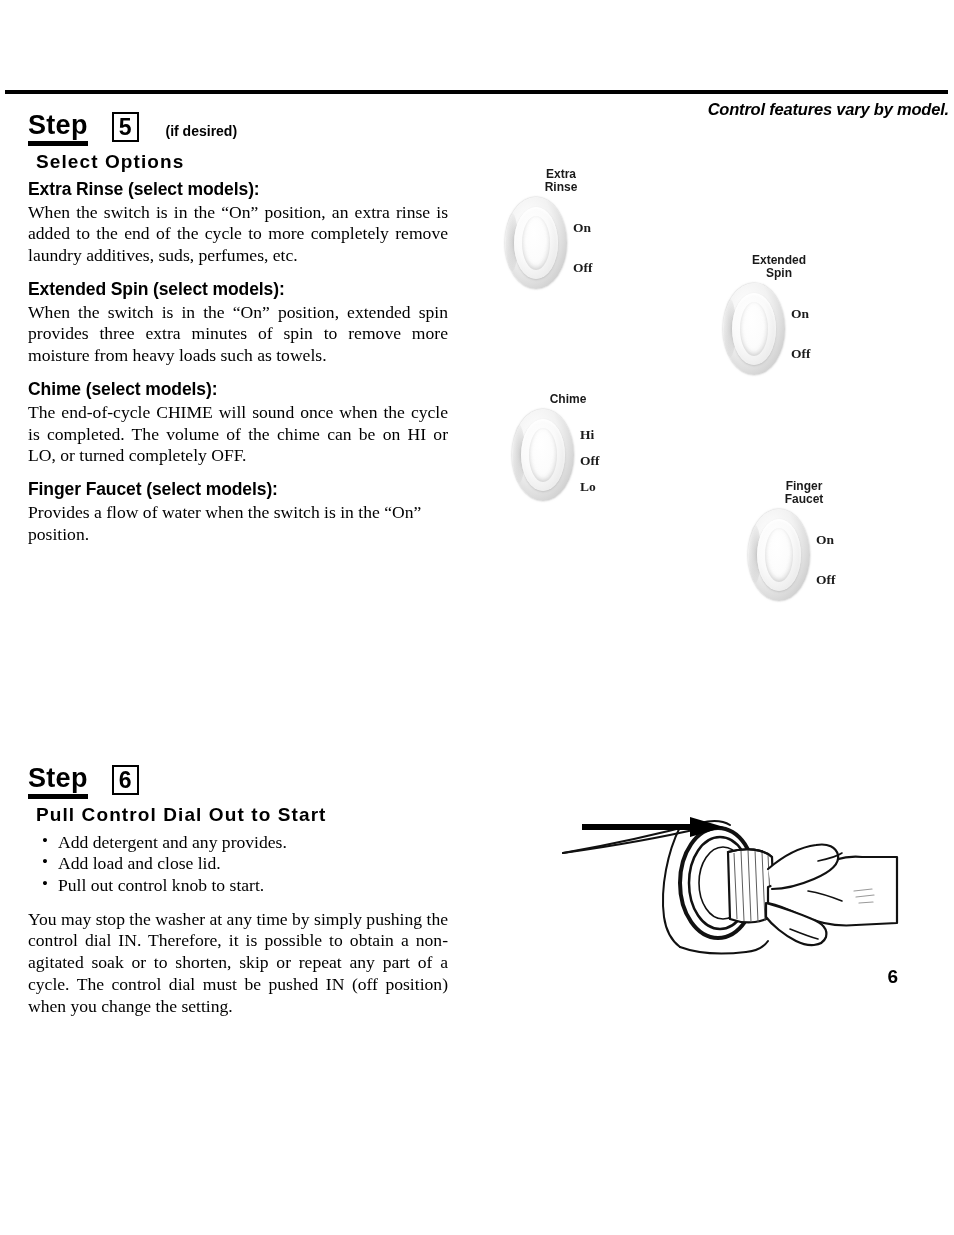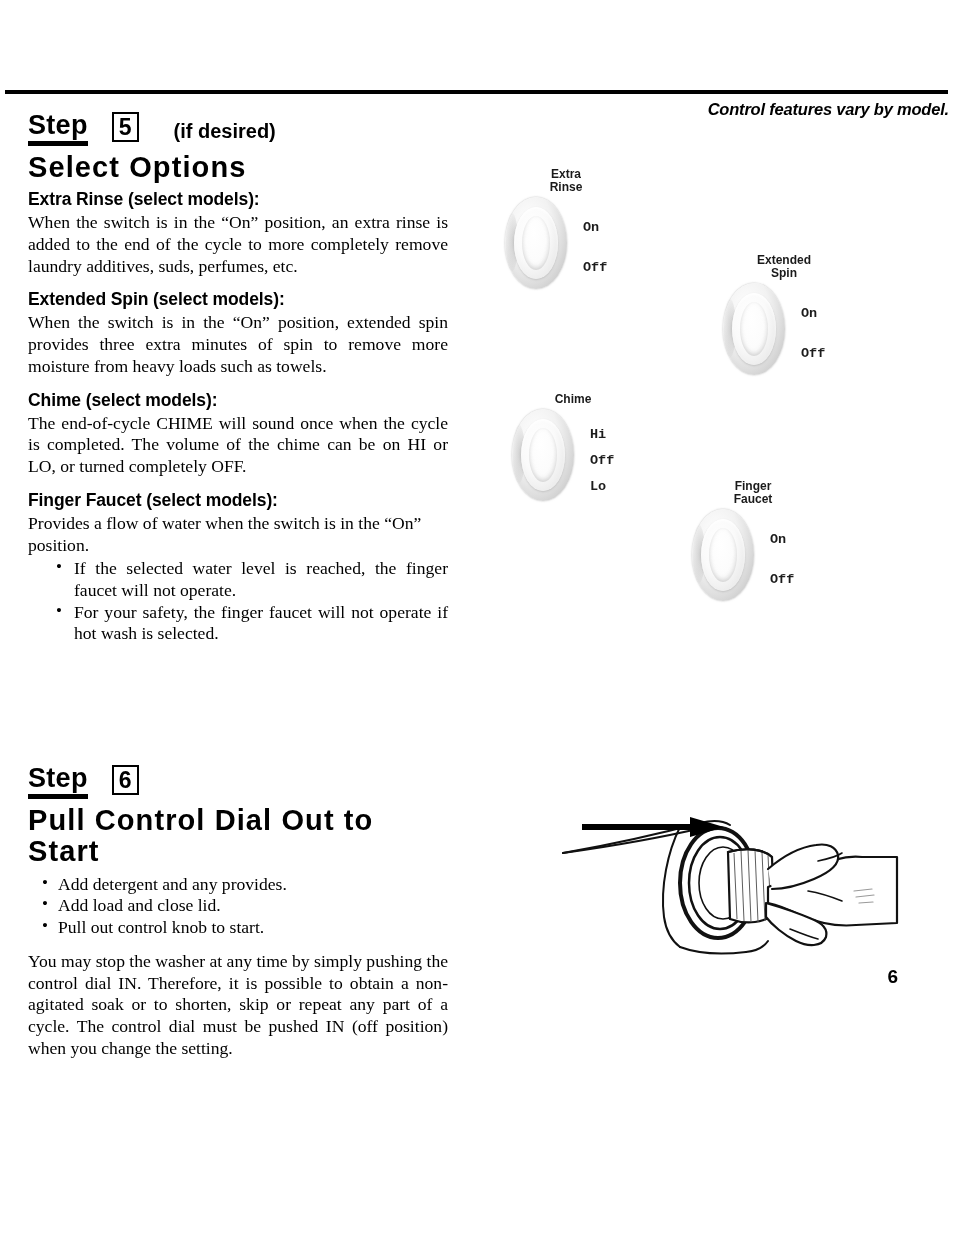--- a/index.html
+++ b/index.html
@@ -90,34 +90,34 @@
     align-items: center;
     justify-content: center;
     font-family: "Liberation Sans", sans-serif;
     font-weight: 700;
     font-size: 23px;
     line-height: 1;
     padding: 0 5px;
     box-sizing: border-box;
   }
   .step-suffix {
-    margin-left: 20px;
+    margin-left: 12px;
     align-self: center;
     padding-top: 4px;
     font-family: "Liberation Sans", sans-serif;
     font-weight: 700;
-    font-size: 20px;
+    font-size: 14px;
   }
 
   .section-title {
     font-family: "Liberation Sans", sans-serif;
     font-weight: 700;
-    font-size: 29px;
+    font-size: 19px;
     letter-spacing: 1.1px;
-    margin: 4px 0 6px 0;
+    margin: 4px 0 6px 8px;
     line-height: 1.08;
   }
 
   .sub-title {
     font-family: "Liberation Sans", sans-serif;
     font-weight: 700;
     font-size: 17.5px;
     letter-spacing: -0.1px;
     margin: 12px 0 2px 0;
     line-height: 1.2;
@@ -226,24 +226,24 @@
     position: absolute;
     left: 1px;
     top: 16px;
     width: 12px;
     height: 58px;
     border-radius: 50%;
     background: radial-gradient(ellipse at 70% 50%, rgba(170,170,170,0.55) 0%, rgba(190,190,190,0.12) 70%, rgba(255,255,255,0) 100%);
   }
   .switch-labels {
     position: relative;
-    margin-left: 16px;
+    margin-left: 6px;
     height: 92px;
     width: 44px;
-    font-family: Liberation Mono, monospace;
+    font-family: Liberation Serif, serif;
     font-weight: 700;
     font-size: 13.5px;
     color: #1c1c1c;
   }
   .switch-labels span {
     position: absolute;
     left: 0;
   }
   .switch-labels.two span:nth-child(1) { top: 23px; }
   .switch-labels.two span:nth-child(2) { top: 63px; }
@@ -296,24 +296,20 @@
     <p class="body">When the switch is in the “On” position, an extra rinse is added to the end of the cycle to more completely remove laundry additives, suds, perfumes, etc.</p>
 
     <div class="sub-title">Extended Spin (select models):</div>
     <p class="body">When the switch is in the “On” position, extended spin provides three extra minutes of spin to remove more moisture from heavy loads such as towels.</p>
 
     <div class="sub-title">Chime (select models):</div>
     <p class="body">The end-of-cycle CHIME will sound once when the cycle is completed. The volume of the chime can be on HI or LO, or turned completely OFF.</p>
 
     <div class="sub-title">Finger Faucet (select models):</div>
     <p class="body ragged">Provides a flow of water when the switch is in the “On” position.</p>
-    <ul class="bullets">
-      <li>If the selected water level is reached, the finger faucet will not operate.</li>
-      <li>For your safety, the finger faucet will not operate if hot wash is selected.</li>
-    </ul>
 
   </div>
 
   <div class="col-left-2">
 
     <div class="step-line">
       <div class="step-word-wrap">
         <span class="step-word">Step</span>
         <span class="step-underbar"></span>
       </div>
@@ -376,21 +372,21 @@
         <div class="knob"></div>
       </div>
       <div class="switch-labels three">
         <span>Hi</span>
         <span>Off</span>
         <span>Lo</span>
       </div>
     </div>
   </div>
 
-  <div class="switch-fig" style="left:692px; top:480px;">
+  <div class="switch-fig" style="left:748px; top:480px;">
     <div class="switch-caption">Finger
 Faucet</div>
     <div class="switch-body">
       <div class="rocker">
         <div class="ring-outer"></div>
         <div class="shade-left"></div>
         <div class="ring-mid"></div>
         <div class="knob"></div>
       </div>
       <div class="switch-labels two">

